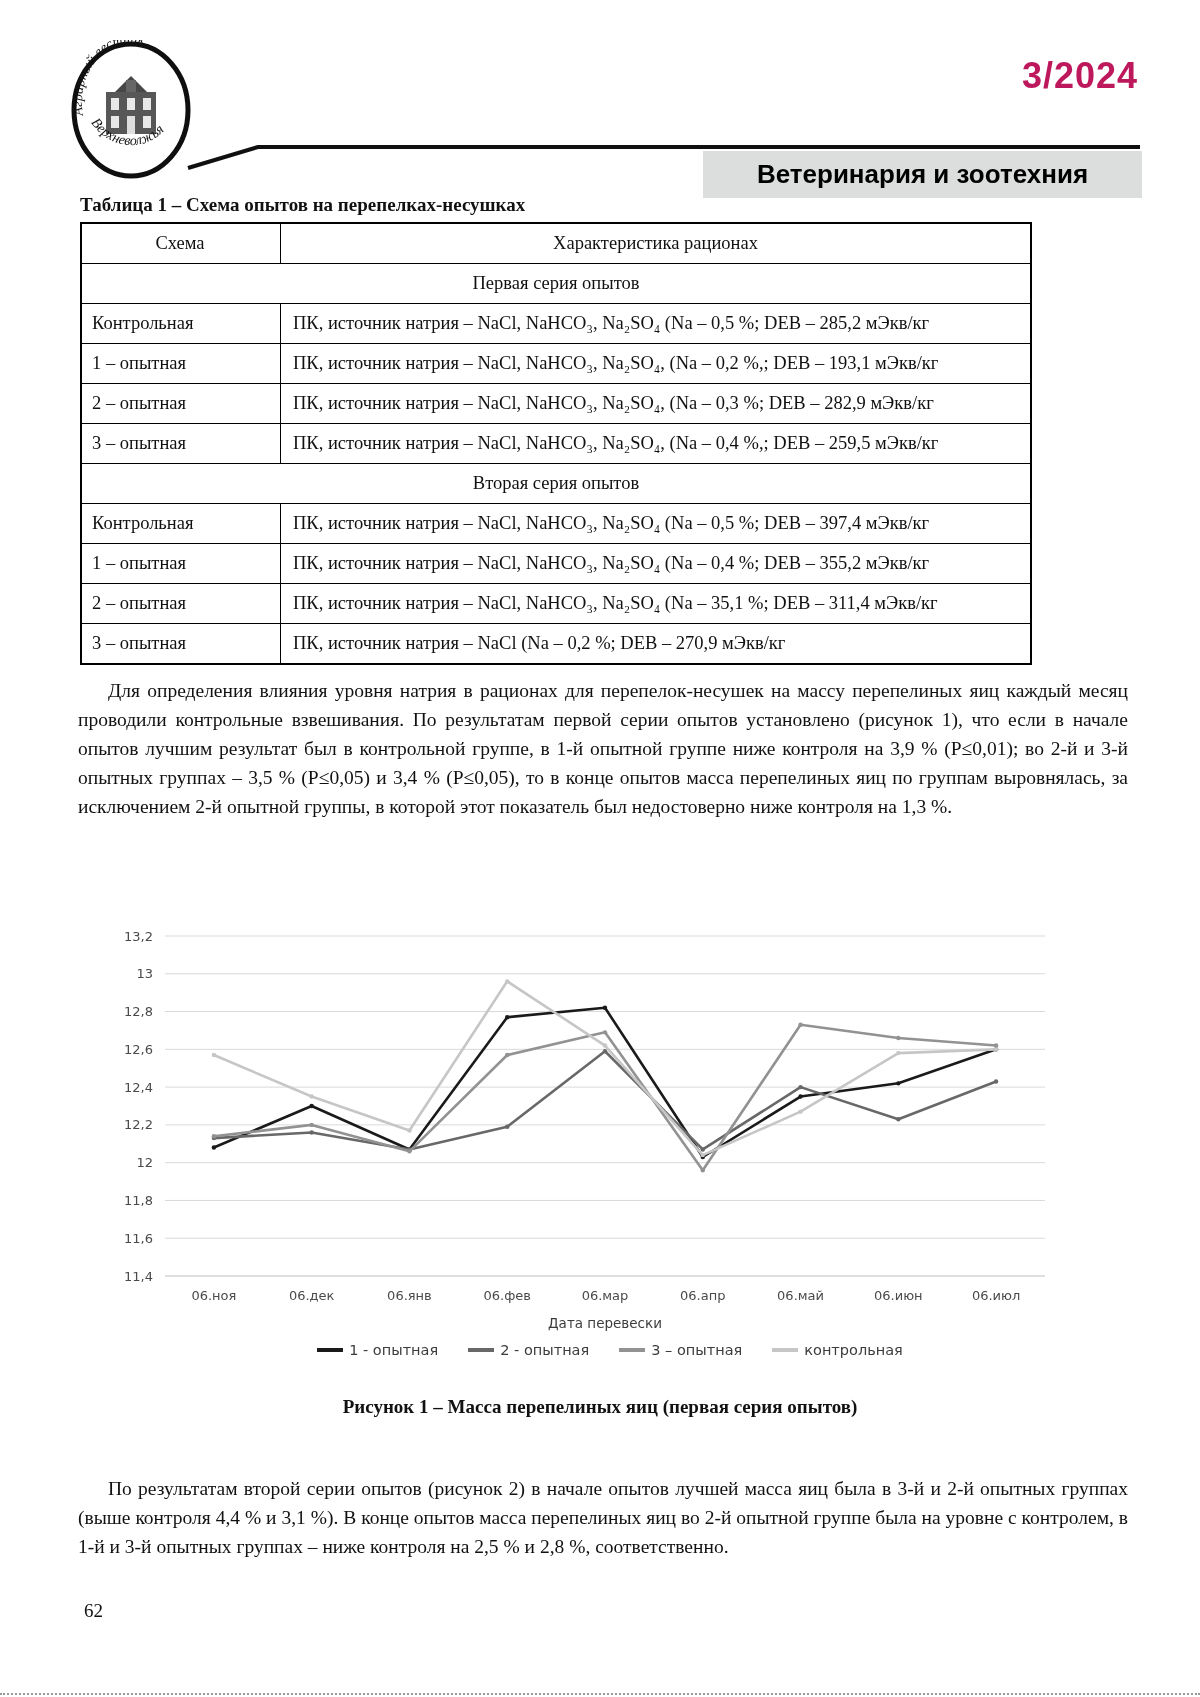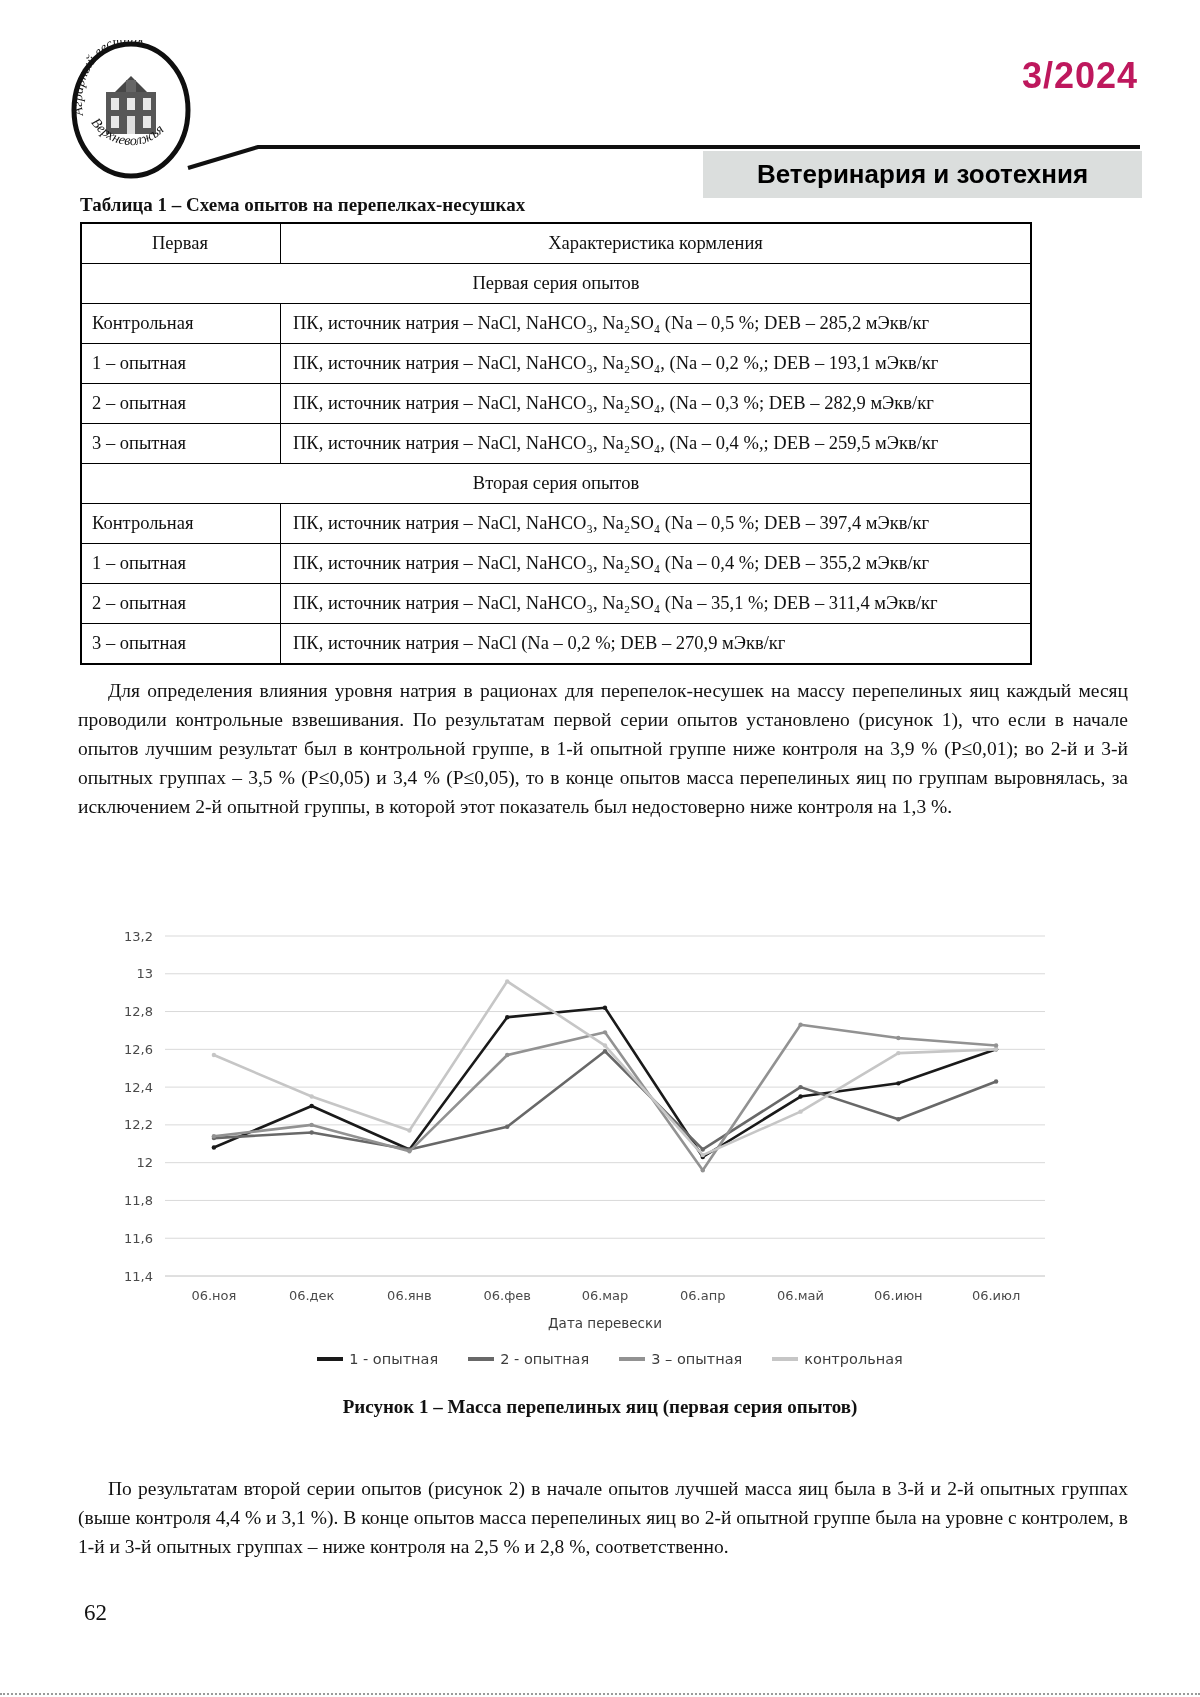--- a/index.html
+++ b/index.html
@@ -23,27 +23,27 @@
   table.exp td.group{width:176px;text-align:left;padding-left:10px;}
   table.exp td.hdr{text-align:center;}
   table.exp td.section{text-align:center;margin-left:20px;}
   
   .para{position:absolute;left:78px;width:1050px;font-size:19.5px;line-height:29px;
         text-align:justify;text-indent:30px;margin-top:28px;}
   .para1{top:648px;}
   .para2{top:1446px;}
   
   .chart-wrap{position:absolute;left:110px;top:852px;width:1000px;}
-  .chart-legend{display:flex;justify-content:center;gap:30px;margin-top:9px;
+  .chart-legend{display:flex;justify-content:center;gap:30px;margin-top:0;
                 font-family:"DejaVu Sans",sans-serif;font-size:14.5px;color:#3c3c3c;}
   .chart-legend .item{display:flex;align-items:center;gap:6px;}
   .chart-legend .swatch{display:inline-block;width:26px;height:3.5px;}
   .fig-caption{position:absolute;left:0;top:1396px;width:1200px;text-align:center;
                font-weight:bold;font-size:19px;}
-  .page-num{position:absolute;left:84px;top:1600px;font-size:23px;}
+  .page-num{position:absolute;left:84px;top:1600px;font-size:19px;}
   .bottom-dots{position:absolute;left:0;right:0;bottom:2px;border-top:2px dotted #9a9a9a;}
 </style>
 </head>
 <body>
 
 <div class="page">
 
   <svg class="hdr-rule">
     <path d="M 188 168 L 258 147 H 1140" stroke="#101010" stroke-width="4" fill="none"></path>
   </svg>
@@ -72,22 +72,22 @@
   </svg>
 
   <div class="issue">3/2024</div>
 
   <div class="banner">Ветеринария и зоотехния</div>
 
   <div class="tbl-title">Таблица 1 – Схема опытов на перепелках-несушках</div>
   <table class="exp">
     <tbody>
       <tr>
-        <td class="group hdr">Первая</td>
-        <td class="hdr">Характеристика кормления</td>
+        <td class="group hdr">Схема</td>
+        <td class="hdr">Характеристика рационах</td>
       </tr>
     <tr>
           <td class="section" colspan="2">Первая серия опытов</td>
         </tr>
         <tr>
           <td class="group">Контрольная</td>
           <td>ПК, источник натрия – NaCl, NaHCO₃, Na₂SO₄ (Na – 0,5 %; DEB – 285,2 мЭкв/кг</td>
         </tr>
         <tr>
           <td class="group">1 – опытная</td>

